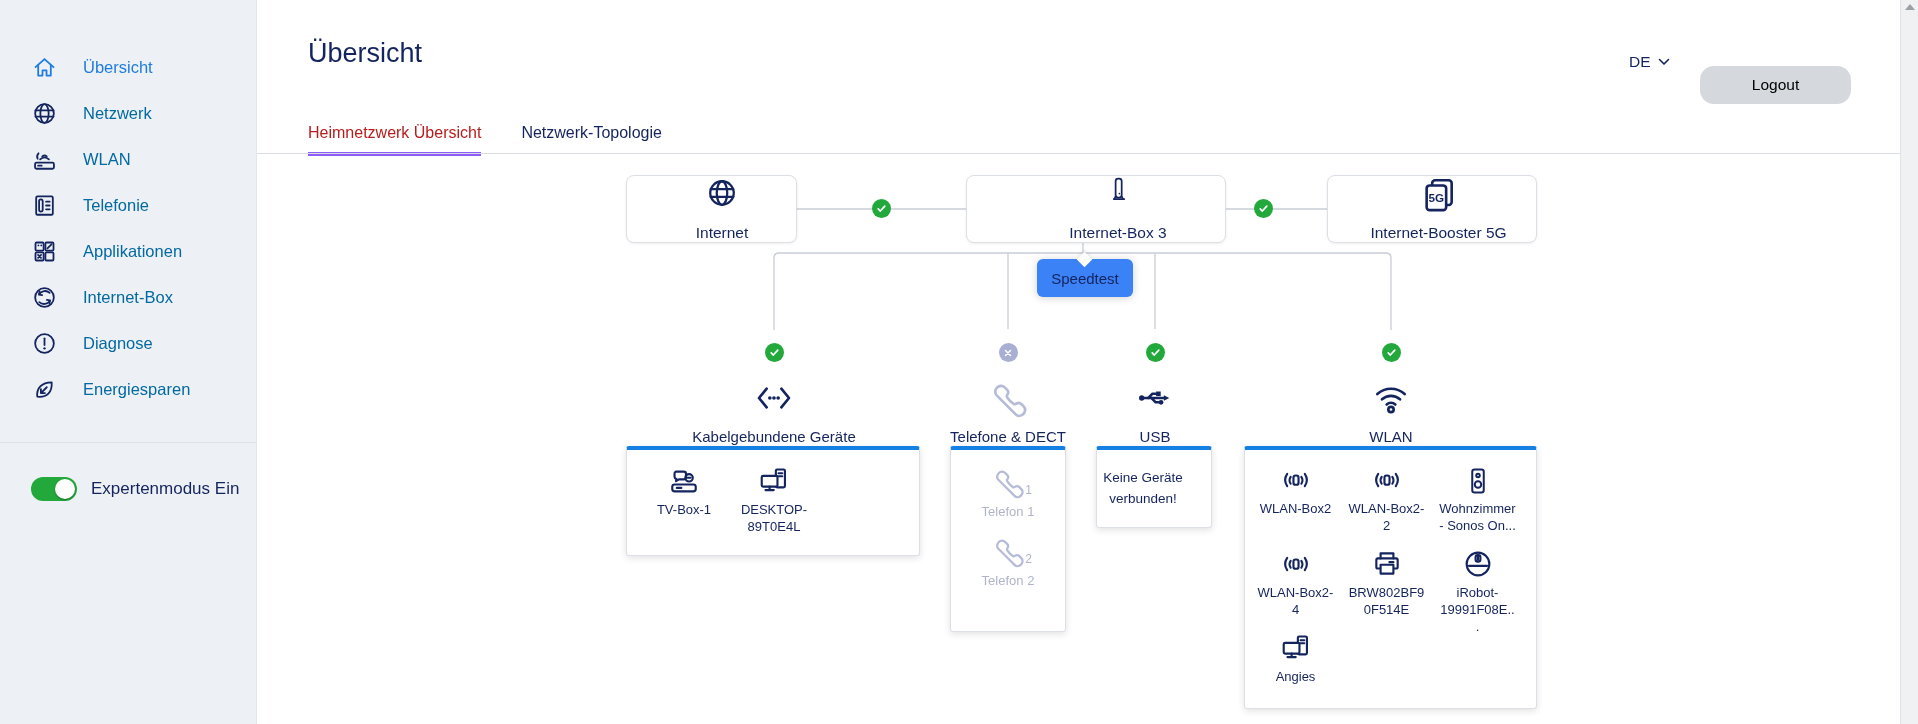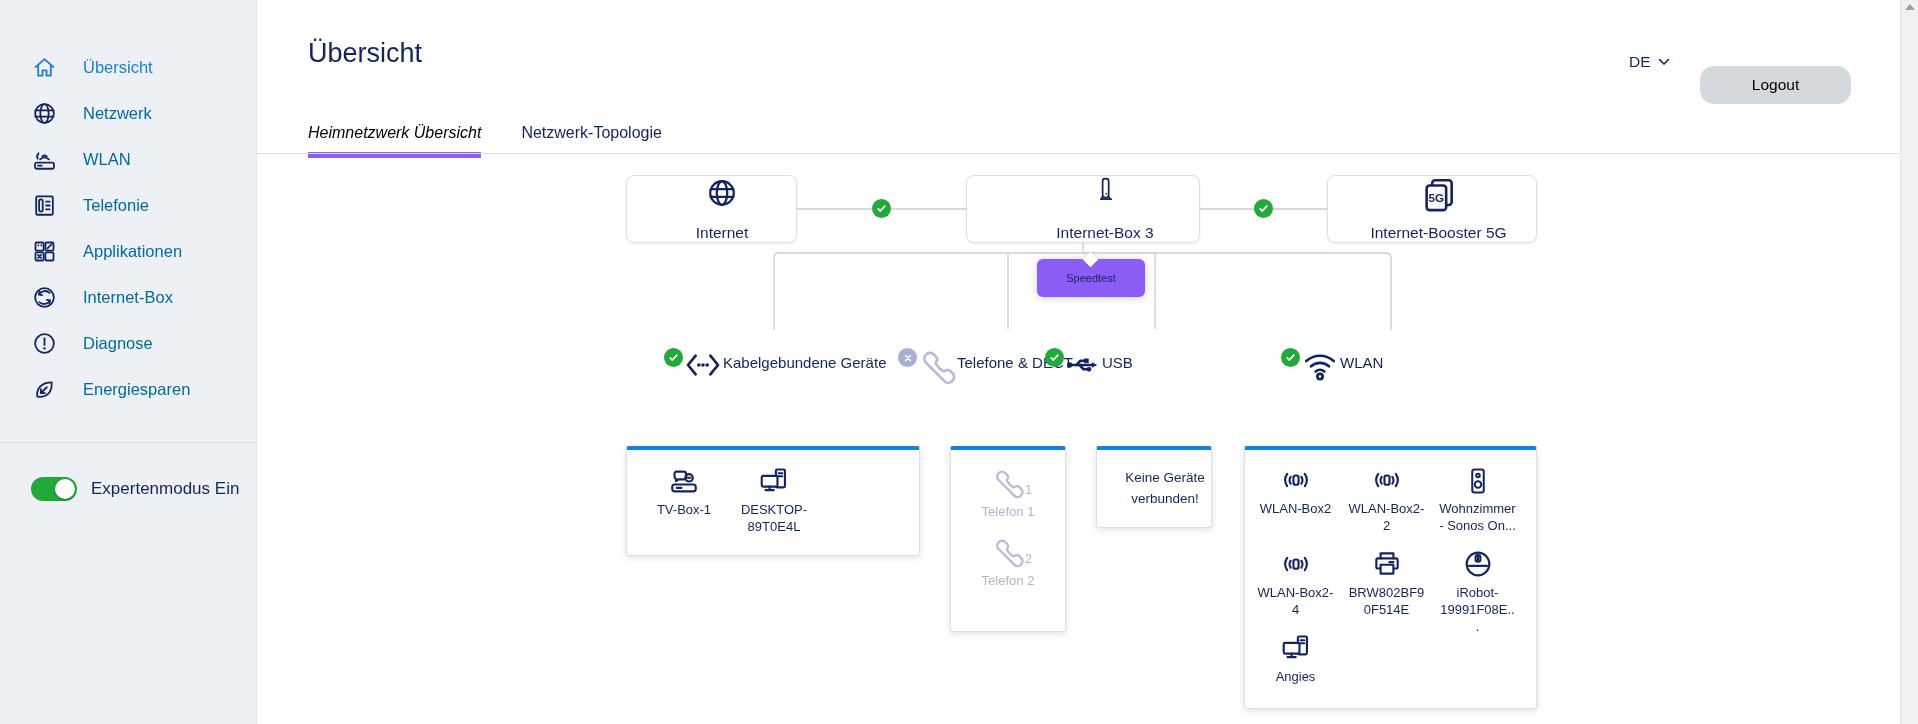--- a/index.html
+++ b/index.html
@@ -28,52 +28,52 @@
   .expert-label{font-size:17px;}
 
   
   .main{position:absolute;left:257px;top:0;width:1643px;height:724px;background:#fff;}
   .page-title{position:absolute;left:51px;top:38px;font-size:27px;font-weight:400;margin:0;}
   .lang{position:absolute;left:1372px;top:53px;font-size:15.5px;display:flex;align-items:center;gap:7px;cursor:pointer;}
   .logout{position:absolute;left:1443px;top:42px;width:151px;height:38px;background:#D5D9DD;
     border:none;border-radius:14px;font-size:15.5px;color:#000000;font-family:inherit;cursor:pointer;margin-top:24px;}
   .tabs{position:absolute;left:51px;top:124px;display:flex;gap:40px;}
   .tab{font-size:16px;padding-bottom:10px;cursor:pointer;}
-  .tab.active{color:#000000;border-bottom:6px solid #8b5cf6;font-style:italic;}
+  .tab.active{color:#b91c1c;border-bottom:4px solid #8b5cf6;}
   .tabs-divider{position:absolute;left:0;top:153px;width:1643px;border:none;border-top:1px solid #DADDE1;margin:0;}
 
   
   .diagram{position:absolute;left:257px;top:154px;width:1643px;height:570px;}
   .wires{position:absolute;left:0;top:0;z-index:0;}
   .node-card{position:absolute;height:68px;background:#fff;border:1px solid #DCE0E6;border-radius:8px;
     box-shadow:0 1px 3px rgba(0,0,0,.07);display:flex;align-items:center;box-sizing:border-box;z-index:2;cursor:pointer;flex-direction:column;}
   .node-label{font-size:15.5px;}
   .link-status{position:absolute;z-index:2;}
   .status{width:19px;height:19px;border-radius:50%;display:flex;align-items:center;justify-content:center;flex:none;}
   .status.ok{background:#23A93B;}
   .status.off{background:#A9AFD2;}
 
-  .branch{position:absolute;top:175px;width:220px;display:flex;flex-direction:row;align-items:center;z-index:1;}
+  .branch{position:absolute;top:189px;width:220px;display:flex;flex-direction:column;align-items:center;z-index:1;}
   .branch-icon{margin-top:15px;height:42px;display:flex;align-items:center;justify-content:center;}
   .branch-label{margin-top:9px;font-size:15px;white-space:nowrap;}
 
-  .speedtest{position:absolute;left:780px;top:105px;width:108px;height:38px;background:#8b5cf6;border:none;
+  .speedtest{position:absolute;left:780px;top:105px;width:96px;height:38px;background:#3b82f6;border:none;
     border-radius:6px;box-shadow:0 1px 8px rgba(0,0,0,.18);z-index:3;font-family:inherit;
-    font-size:11px;color:#14245E;cursor:pointer;}
+    font-size:15px;color:#14245E;cursor:pointer;}
   .speedtest::before{content:"";position:absolute;top:-5px;left:50%;margin-left:-6px;width:11px;height:11px;
     background:#fff;transform:rotate(45deg);box-shadow:-2px -2px 3px rgba(0,0,0,.06);}
   .speedtest span{position:relative;z-index:1;}
 
   .dev-card{position:absolute;background:#fff;border:1px solid #DCE0E6;border-top:4px solid #1480E3;
     border-radius:3px;box-shadow:0 2px 7px rgba(0,0,0,.12);box-sizing:border-box;z-index:2;}
   #dcard-wired{left:369px;top:292px;width:294px;height:110px;display:grid;
     grid-template-columns:repeat(3,90px);padding:15px 4px 0 12px;}
   #dcard-phone{left:693px;top:292px;width:116px;height:186px;display:flex;flex-direction:column;
     align-items:center;gap:15px;padding-top:17px;}
-  #dcard-usb{left:839px;top:292px;width:116px;height:82px;display:flex;align-items:center;justify-content:flex-end;}
+  #dcard-usb{left:839px;top:292px;width:116px;height:82px;display:flex;align-items:center;justify-content:flex-start;}
   #dcard-wlan{left:987px;top:292px;width:293px;height:263px;display:grid;
     grid-template-columns:repeat(3,91px);grid-auto-rows:84px;padding:14px 5px 0 5px;justify-items:center;}
   .device{display:flex;flex-direction:column;align-items:center;width:90px;cursor:pointer;}
   .dev-icon{height:32px;display:flex;align-items:flex-end;justify-content:center;}
   .dev-label{margin-top:5px;font-size:13px;line-height:1.3;text-align:center;max-width:78px;overflow-wrap:break-word;}
   .device.muted .dev-label{color:#AFB4C8;}
   .phone-wrap{position:relative;}
   .phone-num{position:absolute;right:-7px;bottom:2px;font-size:12px;color:#AFB4C8;}
   .empty-text{font-size:13.5px;line-height:1.55;text-align:center;width:92px;}
 
@@ -242,21 +242,21 @@
       </svg>
     <span class="node-label">Internet</span>
   </div>
 
   <div class="link-status status ok" style="left:615px;top:45px;">
     <svg width="11" height="11" viewBox="0 0 12 12">
         <path d="M2.4 6.4l2.3 2.4 4.9-5.4" stroke="#fff" stroke-width="1.8" fill="none" stroke-linecap="round" stroke-linejoin="round"></path>
       </svg>
   </div>
 
-  <div class="node-card" style="left:709px;top:21px;width:234px;padding-left:44px;gap:22px;">
+  <div class="node-card" style="left:709px;top:21px;width:260px;padding-left:44px;gap:22px;">
     <svg width="26" height="44" viewBox="0 0 24 24">
       <g class="ic" stroke-width="1.7">
         <rect x="9.8" y="2.5" width="5.6" height="17.5" rx="2.4"></rect>
         <path d="M8.2 21.3h9.6"></path>
           <path d="M9.8 18.8l-1.2 2.5M15.4 18.8l1.2 2.5"></path>
         </g>
       <circle cx="13.3" cy="16.3" r=".75" fill="#14245E"></circle>
       </svg>
     <span class="node-label">Internet-Box 3</span>
   </div>

